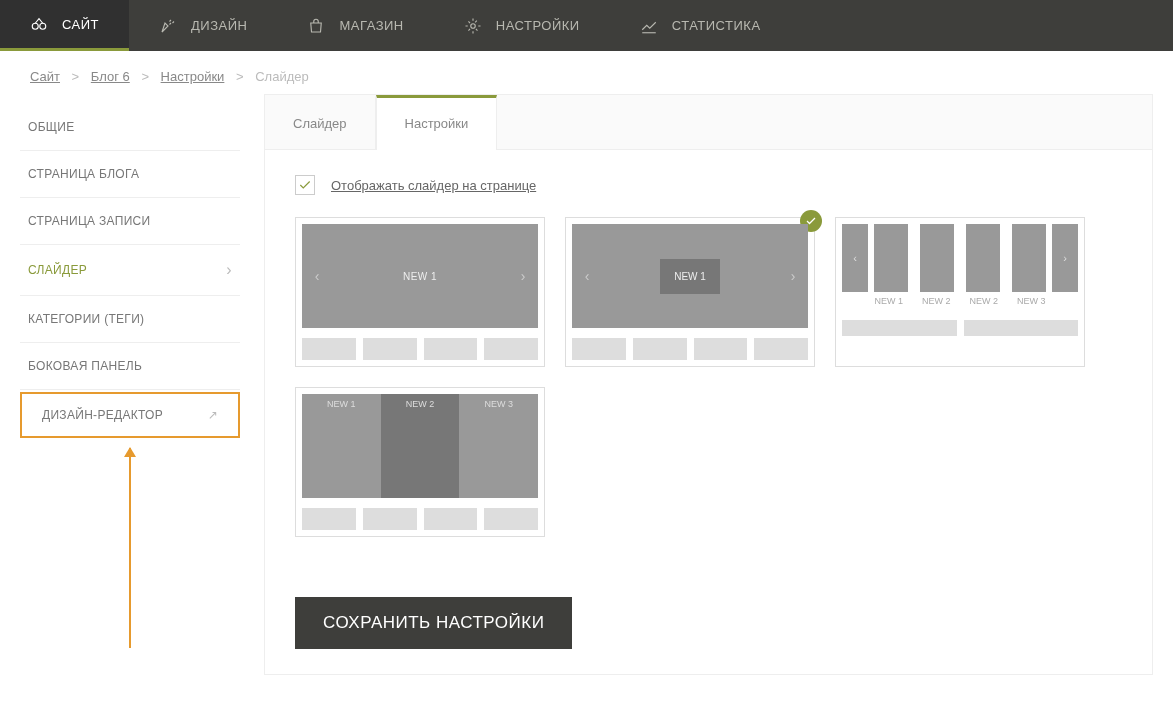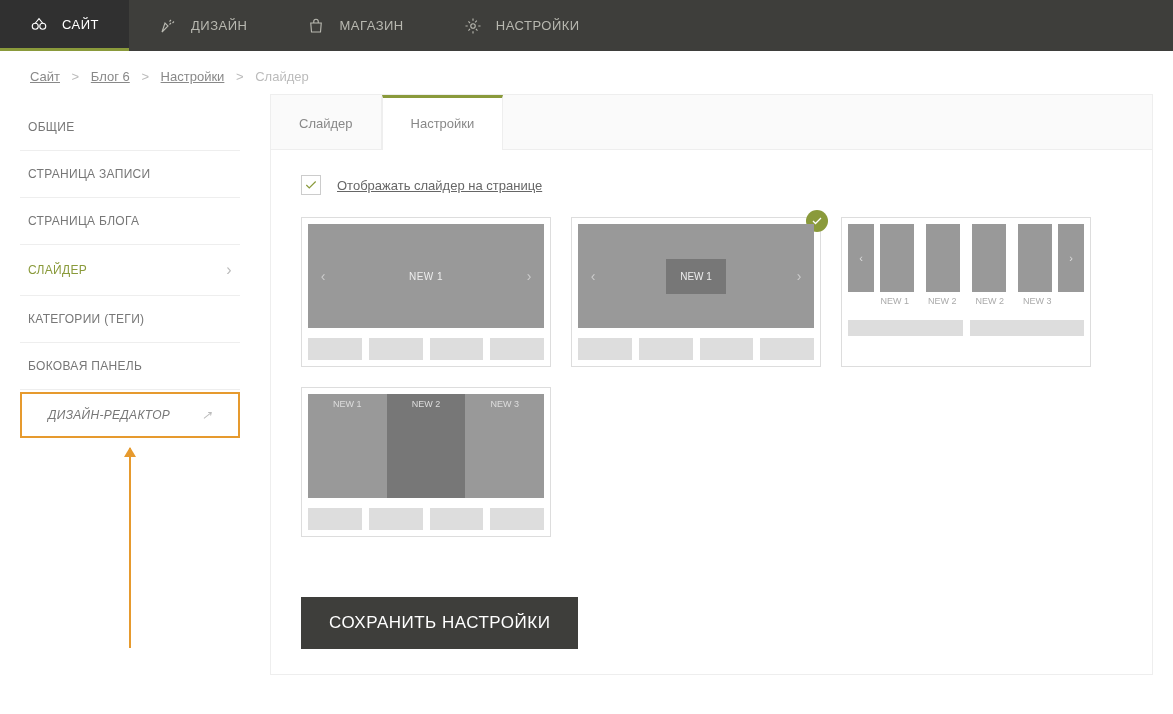--- a/index.html
+++ b/index.html
@@ -12,26 +12,26 @@
 .topnav-icon { width: 18px; height: 18px; display: inline-flex; align-items: center; justify-content: center; }
 .topnav-icon svg { stroke: currentColor; fill: none; stroke-width: 1.5; }
 
 
 .breadcrumb { padding: 18px 30px 10px; font-size: 13px; color: #999; }
 .breadcrumb a { color: #888; text-decoration: underline; cursor: pointer; }
 .breadcrumb .sep { margin: 0 8px; color: #bbb; }
 .breadcrumb .current { color: #bbb; }
 
 
-.main { display: flex; padding: 0 20px 20px; gap: 30px; }
+.main { display: flex; padding: 0 20px 20px; gap: 24px; }
 .sidebar { width: 220px; flex-shrink: 0; padding-top: 10px; }
 .sidebar-item { padding: 16px 8px; border-bottom: 1px solid #eee; cursor: pointer; color: #777; font-size: 12px; letter-spacing: 0.3px; display: flex; justify-content: space-between; align-items: center; }
 .sidebar-item.active { color: #8a9a3b; }
 .sidebar-item .chev { color: #bbb; font-size: 16px; }
-.sidebar-item.boxed { border: 2px solid #e69a2e; padding: 14px 26px; margin-top: 2px; font-style: italic; }
+.sidebar-item.boxed { border: 2px solid #e69a2e; padding: 14px 20px; margin-top: 2px; }
 .sidebar-item.boxed .ext { color: #bbb; }
 
 .arrow-annotation { margin-top: 10px; display: flex; justify-content: center; }
 .arrow-line { width: 2px; height: 200px; background: #e69a2e; position: relative; }
 .arrow-line::before { content: ''; position: absolute; top: -1px; left: -5px; border-left: 6px solid transparent; border-right: 6px solid transparent; border-bottom: 10px solid #e69a2e; }
 
 
 .content { flex: 1; border: 1px solid #eee; background: #fff; }
 .tabs { display: flex; border-bottom: 1px solid #eee; background: #fafafa; }
 .tab { padding: 18px 28px; cursor: pointer; color: #888; font-size: 13px; background: #fafafa; border-top: 3px solid transparent; }
@@ -108,44 +108,53 @@
     <span>МАГАЗИН</span>
   </div>
   <div class="topnav-item">
     <span class="topnav-icon">
         <svg viewBox="0 0 24 24" width="18" height="18">
           <circle cx="12" cy="12" r="3"></circle>
           <path d="M12 2v3m0 14v3m10-10h-3M5 12H2m15.07-7.07l-2.12 2.12M8.05 15.95l-2.12 2.12m12.02 0l-2.12-2.12M8.05 8.05L5.93 5.93"></path>
         </svg>
       </span>
     <span>НАСТРОЙКИ</span>
+  </div>
+  <div class="topnav-item">
+    <span class="topnav-icon">
+        <svg viewBox="0 0 24 24" width="18" height="18">
+          <path d="M3 17l6-6 4 4 8-8"></path>
+          <path d="M3 21h18"></path>
+        </svg>
+      </span>
+    <span>СТАТИСТИКА</span>
   </div>
 </div>
 
 <div class="breadcrumb">
   <a>Сайт</a>
   <span class="sep">&gt;</span>
   <a>Блог 6</a>
   <span class="sep">&gt;</span>
   <a>Настройки</a>
   <span class="sep">&gt;</span>
   <span class="current">Слайдер</span>
 </div>
 
 <div class="main">
 
   <div class="sidebar">
     <div class="sidebar-item">
         <span>ОБЩИЕ</span>
       </div>
     <div class="sidebar-item">
+        <span>СТРАНИЦА БЛОГА</span>
+      </div>
+    <div class="sidebar-item">
         <span>СТРАНИЦА ЗАПИСИ</span>
-      </div>
-    <div class="sidebar-item">
-        <span>СТРАНИЦА БЛОГА</span>
       </div>
     <div class="sidebar-item active">
         <span>СЛАЙДЕР</span>
         <span class="chev">›</span>
       </div>
     <div class="sidebar-item">
         <span>КАТЕГОРИИ (ТЕГИ)</span>
       </div>
     <div class="sidebar-item">
         <span>БОКОВАЯ ПАНЕЛЬ</span>

